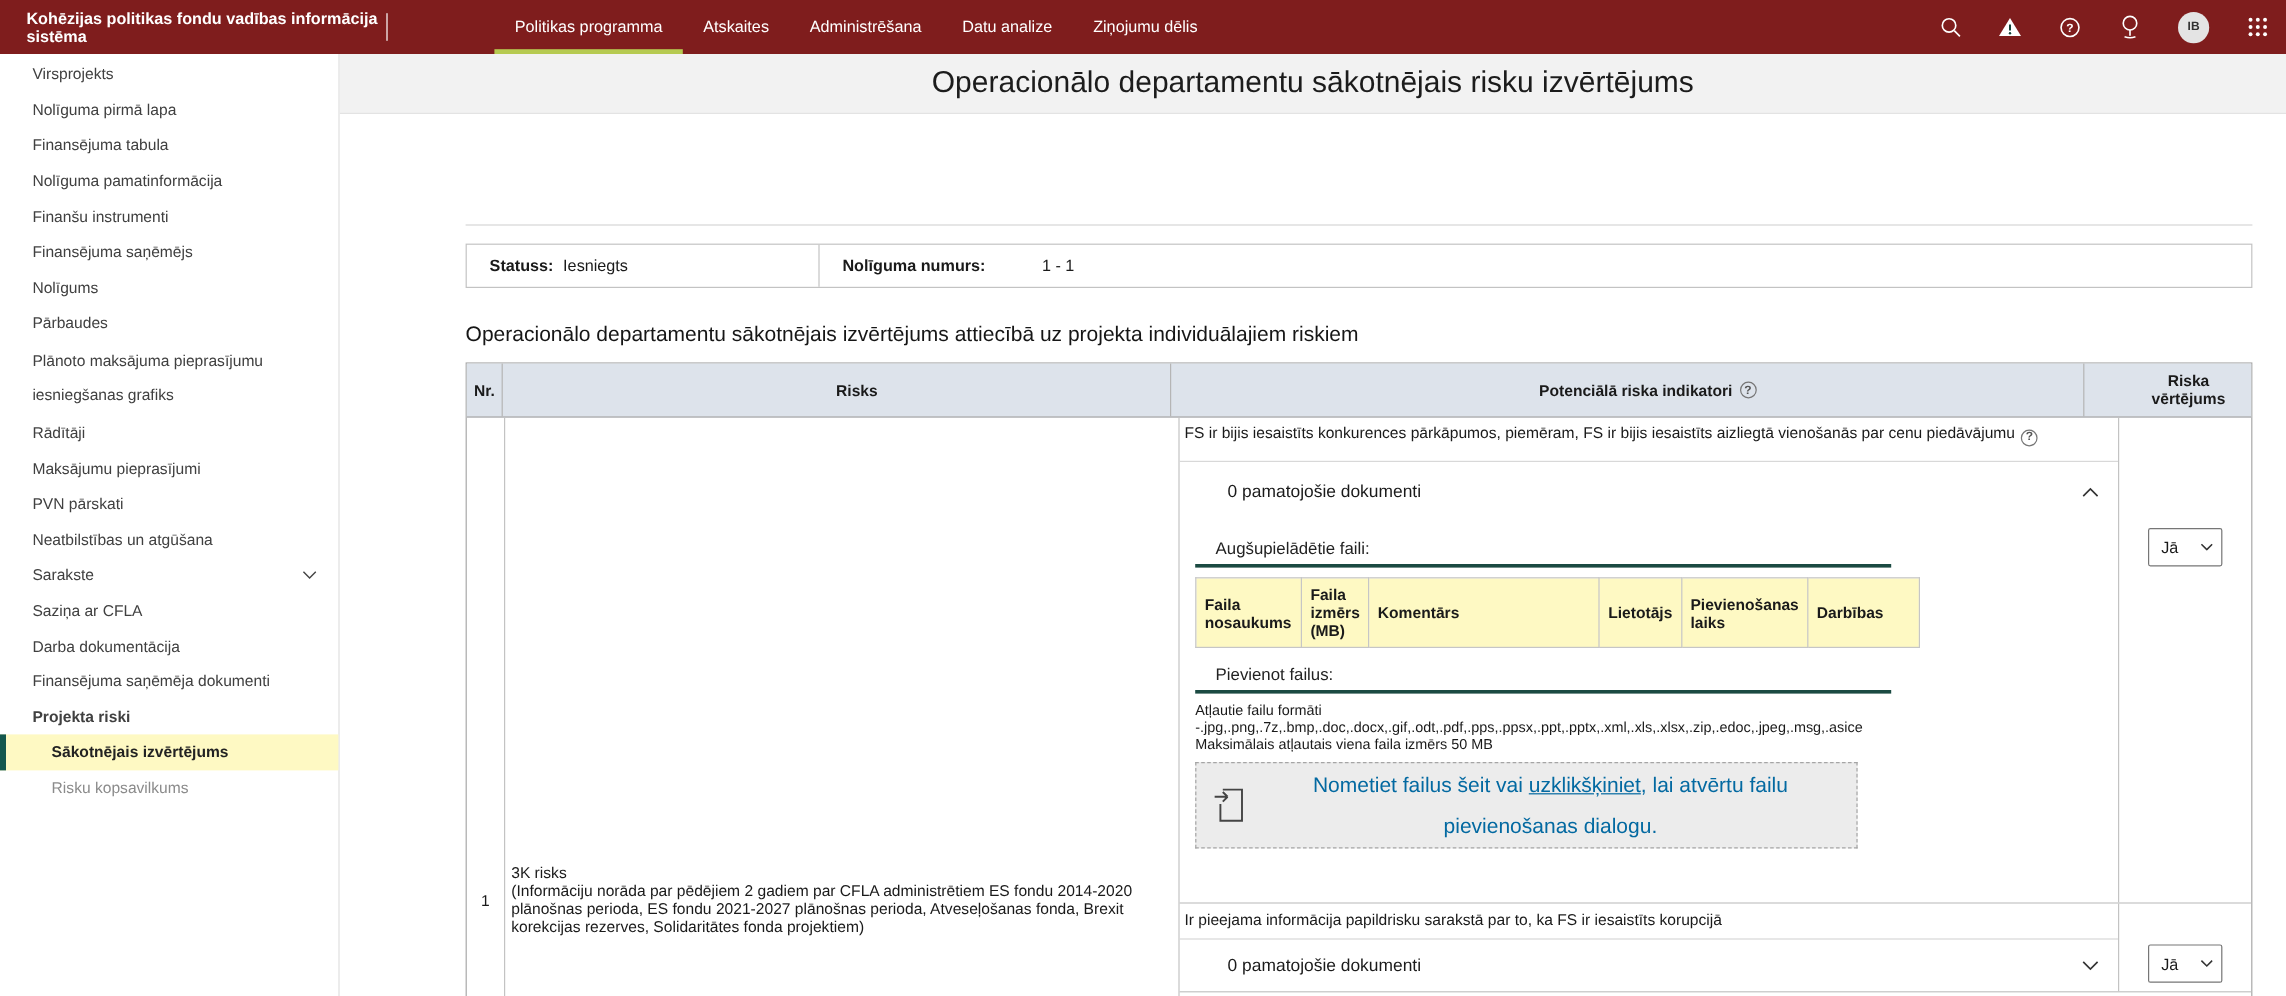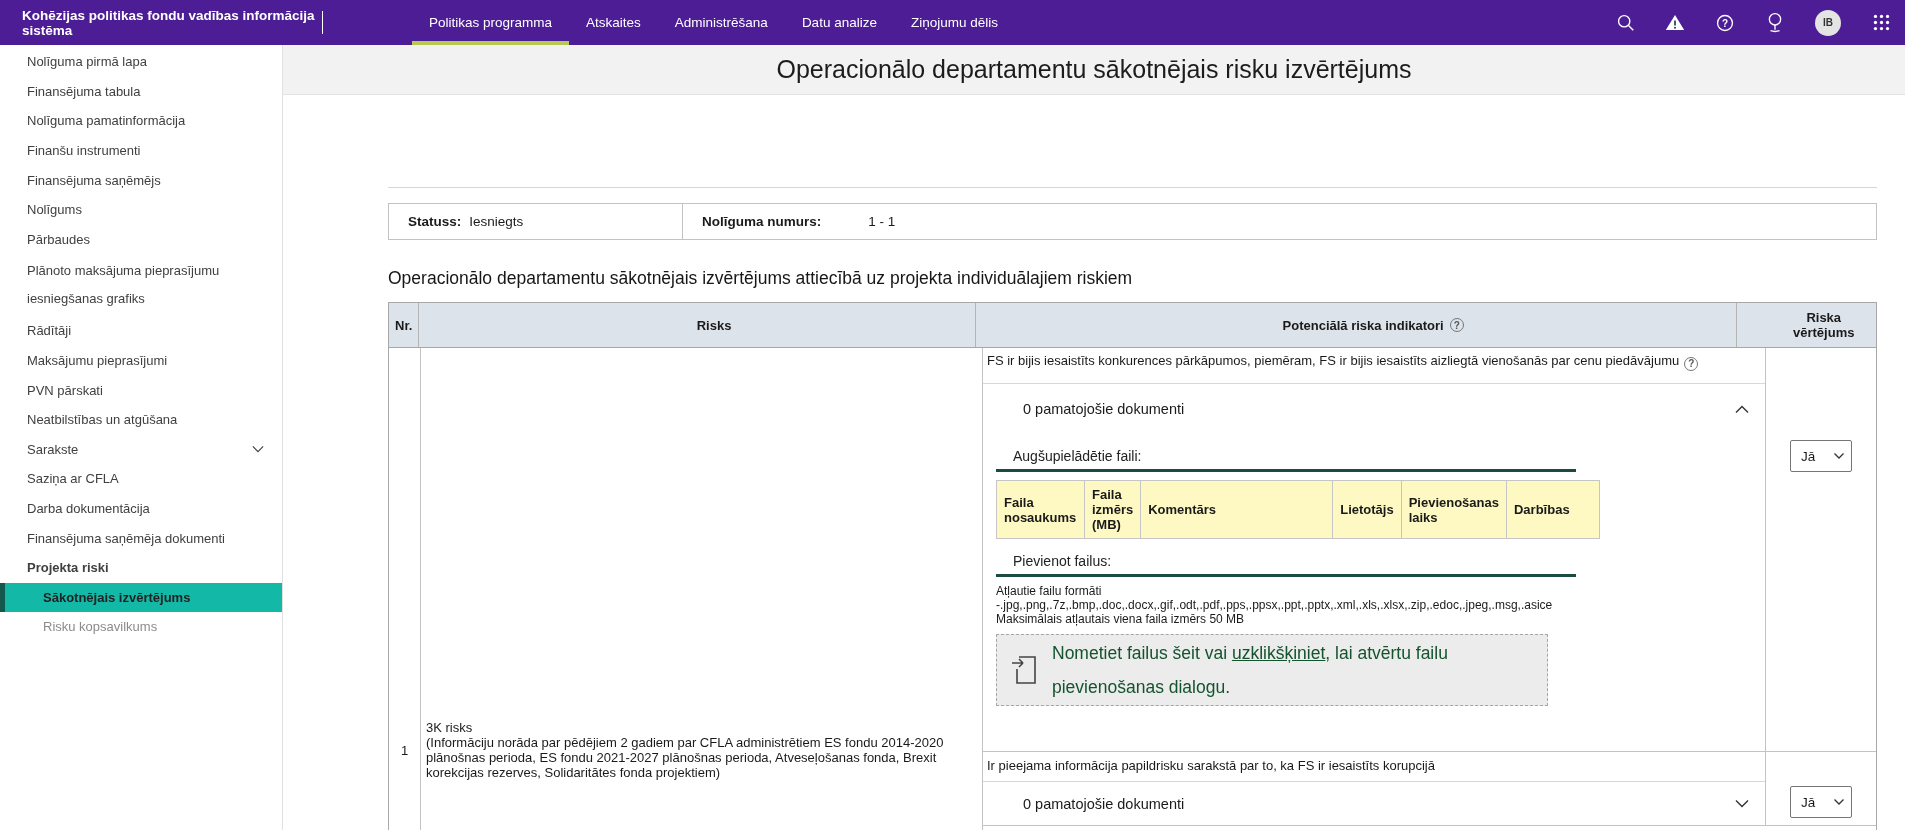--- a/index.html
+++ b/index.html
@@ -1,38 +1,38 @@
 <!DOCTYPE html>
 <html><head>
 <meta charset="utf-8">
 <style>
   * { margin:0; padding:0; box-sizing:border-box; }
   html,body { width:1905px; height:830px; overflow:hidden; background:#fff;
               font-family:"Liberation Sans","DejaVu Sans",sans-serif; color:#1a1a1a; }
 
   
-  .nav { height:45px; background:#4c1d95; display:flex; align-items:stretch; color:#fff; }
+  .nav { height:45px; background:#7f1d1d; display:flex; align-items:stretch; color:#fff; }
   .brand { display:flex; align-items:center; padding:0 0 0 22px; font-weight:bold; font-size:13.5px; width:322px; }
   .nav-divider { width:1px; background:#fff; margin:11px 0; }
   .nav-menu { display:flex; margin-left:89px; }
   .nav-item { display:flex; align-items:center; padding:0 17px; font-size:13.5px; position:relative; cursor:pointer; white-space:nowrap; }
   .nav-item.active::after { content:""; position:absolute; left:0; right:0; bottom:0; height:4px; background:#b6ca51; }
   .nav-right { margin-left:auto; display:flex; align-items:center; gap:30px; padding-right:14px; }
   .nav-icon { width:20px; height:20px; display:flex; align-items:center; justify-content:center; cursor:pointer; }
   .avatar { width:26px; height:26px; border-radius:50%; background:#e4e4e4; color:#333; font-size:10px; font-weight:bold;
             display:flex; align-items:center; justify-content:center; cursor:pointer; }
 
   
   .sidebar { position:absolute; top:45px; left:0; width:283px; bottom:0; background:#fff; border-right:1px solid #e0e0e0; padding-top:2px; }
   .side-item { min-height:29.6px; display:flex; align-items:center; padding:0 18px 0 27px; font-size:13px; color:#404040; cursor:pointer; }
   .side-item.two-line { line-height:28px; padding-top:3px; padding-bottom:3px; }
   .side-item.bold { font-weight:bold; }
   .side-item.child { padding-left:43px; }
   .side-item.muted { color:#8b8b8b; }
-  .side-item.active { background:#14b8a6; border-left:5px solid #14574d; padding-left:38px; font-weight:bold; color:#222; }
+  .side-item.active { background:#fef9c3; border-left:5px solid #14574d; padding-left:38px; font-weight:bold; color:#222; }
   .side-item.has-chevron { justify-content:space-between; }
 
   
   .main { margin-left:283px; }
   .title-band { height:50px; background:#f2f2f2; border-bottom:1px solid #e3e3e3; display:flex; align-items:center; justify-content:center; }
   .page-title { font-size:25px; color:#1c1c1c; font-weight:400; }
   .content { padding:0 28px 0 105px; }
   .hairline { margin-top:92px; border-top:1px solid #d6d6d6; }
   .status-box { margin-top:15px; height:37px; border:1px solid #c3c3c3; display:flex; font-size:13.5px; }
   .status-cell { display:flex; align-items:center; padding-left:19px; gap:8px; }
@@ -72,21 +72,21 @@
   .up-label { margin-left:17px; font-size:14px; margin-top:14px; color:#222; }
   .up-label.first { margin-top:14px; }
   .up-label.add { }
   .teal-line { height:3px; background:#1b4a42; width:580px; margin-top:5px; }
   table.file-table { border-collapse:collapse; margin-top:8px; }
   table.file-table th { border:1px solid #c6c6c6; background:#fef9c3; font-size:13px; text-align:left; font-weight:bold;
                         padding:6px 7px; line-height:15px; vertical-align:middle; height:57px; }
   .formats { font-size:12px; line-height:14px; margin-top:7px; color:#1a1a1a; }
   .dropzone { margin-top:8px; width:552px; height:72px; background:#ececec; border:1px dashed #a5a5a5;
               display:flex; align-items:center; justify-content:center; gap:14px; padding:0 12px; cursor:pointer; }
-  .dz-text { font-size:17.5px; line-height:34px; color:#14532d; text-align:left; max-width:480px; }
+  .dz-text { font-size:17.5px; line-height:34px; color:#0369a1; text-align:center; max-width:480px; }
   .dz-link { text-decoration:underline; cursor:pointer; }
 
   .rate1 { padding-top:92px; }
   .rate2 { padding-top:34px; }
   .select { width:62px; height:32px; border:1px solid #767676; border-radius:2px; background:#fff; display:flex;
             align-items:center; justify-content:space-between; padding:0 7px 0 10px; font-size:13.5px; cursor:pointer; }
 </style>
 </head>
 <body>
 
@@ -138,20 +138,21 @@
           <circle cx="18" cy="11" r="1.9"></circle>
         <circle cx="4" cy="18" r="1.9"></circle>
           <circle cx="11" cy="18" r="1.9"></circle>
           <circle cx="18" cy="18" r="1.9"></circle>
       </svg>
     </span>
   </div>
 </div>
 
 <div class="sidebar">
+  <div class="side-item">Virsprojekts</div>
   <div class="side-item">Nolīguma pirmā lapa</div>
   <div class="side-item">Finansējuma tabula</div>
   <div class="side-item">Nolīguma pamatinformācija</div>
   <div class="side-item">Finanšu instrumenti</div>
   <div class="side-item">Finansējuma saņēmējs</div>
   <div class="side-item">Nolīgums</div>
   <div class="side-item">Pārbaudes</div>
   <div class="side-item two-line">Plānoto maksājuma pieprasījumu iesniegšanas grafiks</div>
   <div class="side-item">Rādītāji</div>
   <div class="side-item">Maksājumu pieprasījumi</div>

